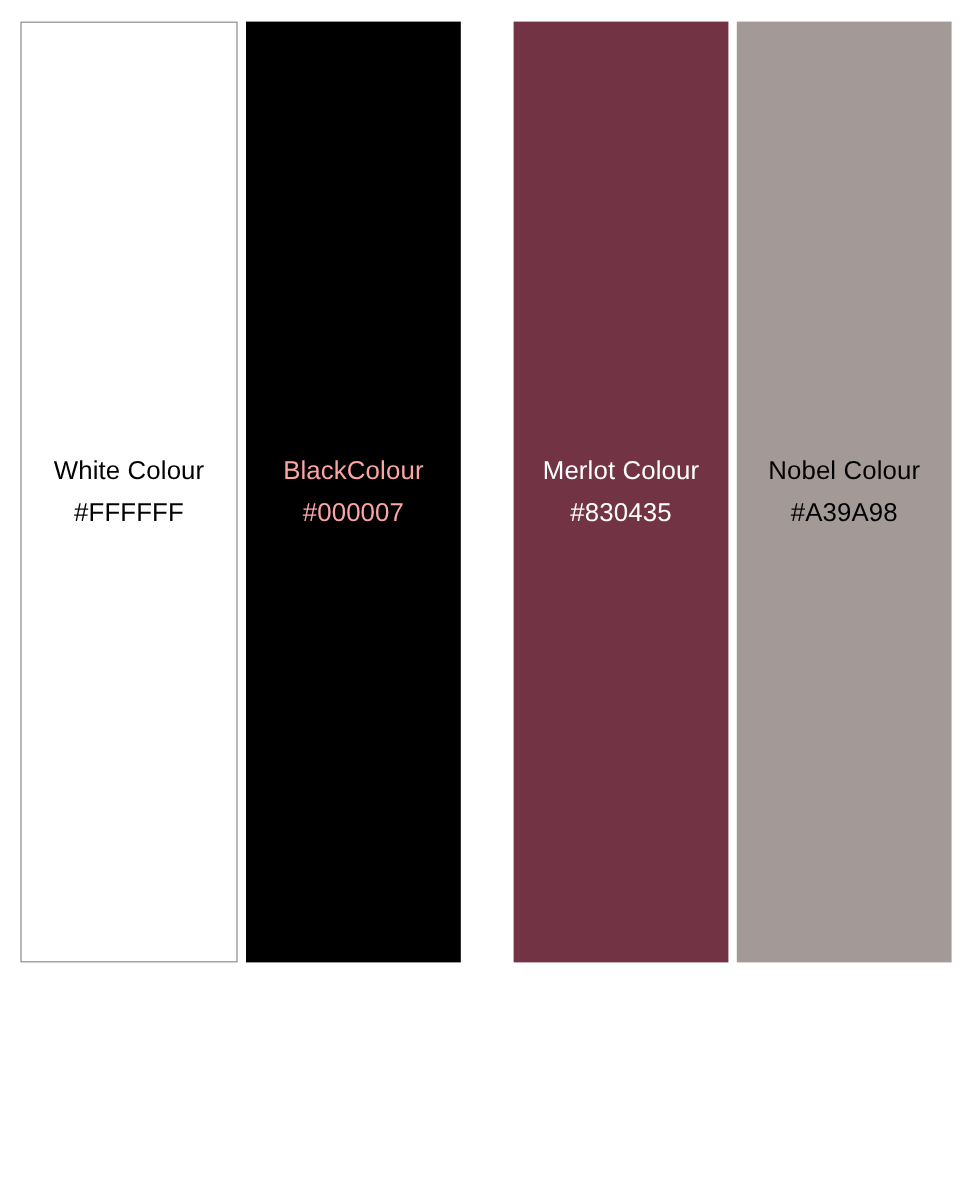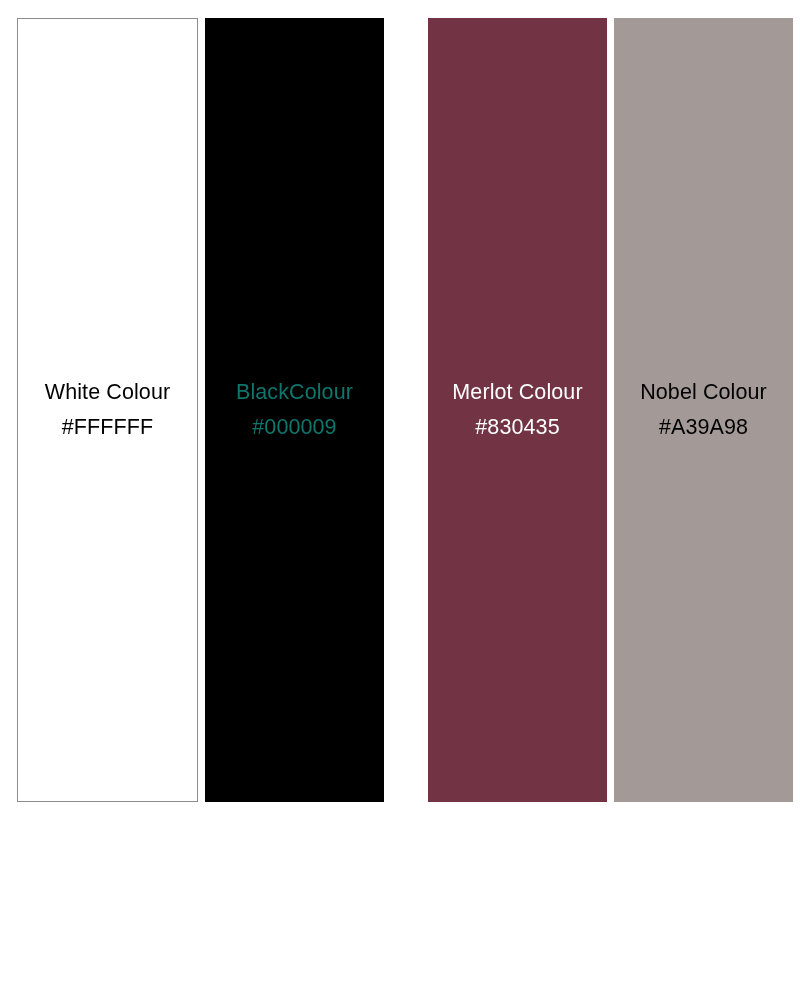--- a/index.html
+++ b/index.html
@@ -63,24 +63,24 @@
 
 <div class="palette">
 
   <div class="swatch swatch--bordered" style="background: rgb(255, 255, 255); color: rgb(0, 0, 0); border: 1px solid rgb(140, 140, 140);">
     <div class="swatch-label">
       <span class="swatch-name">White Colour</span>
       <span class="swatch-hex">#FFFFFF</span>
     </div>
   </div>
 
-  <div class="swatch" style="background: rgb(0, 0, 0); color: #0f766e;">
+  <div class="swatch" style="background: rgb(0, 0, 0); color: #fca5a5;">
     <div class="swatch-label">
       <span class="swatch-name">BlackColour</span>
-      <span class="swatch-hex">#000009</span>
+      <span class="swatch-hex">#000007</span>
     </div>
   </div>
 
   <div class="swatch" style="background: rgb(114, 52, 68); color: rgb(255, 255, 255); margin-left: 37px;">
     <div class="swatch-label">
       <span class="swatch-name">Merlot Colour</span>
       <span class="swatch-hex">#830435</span>
     </div>
   </div>
 

